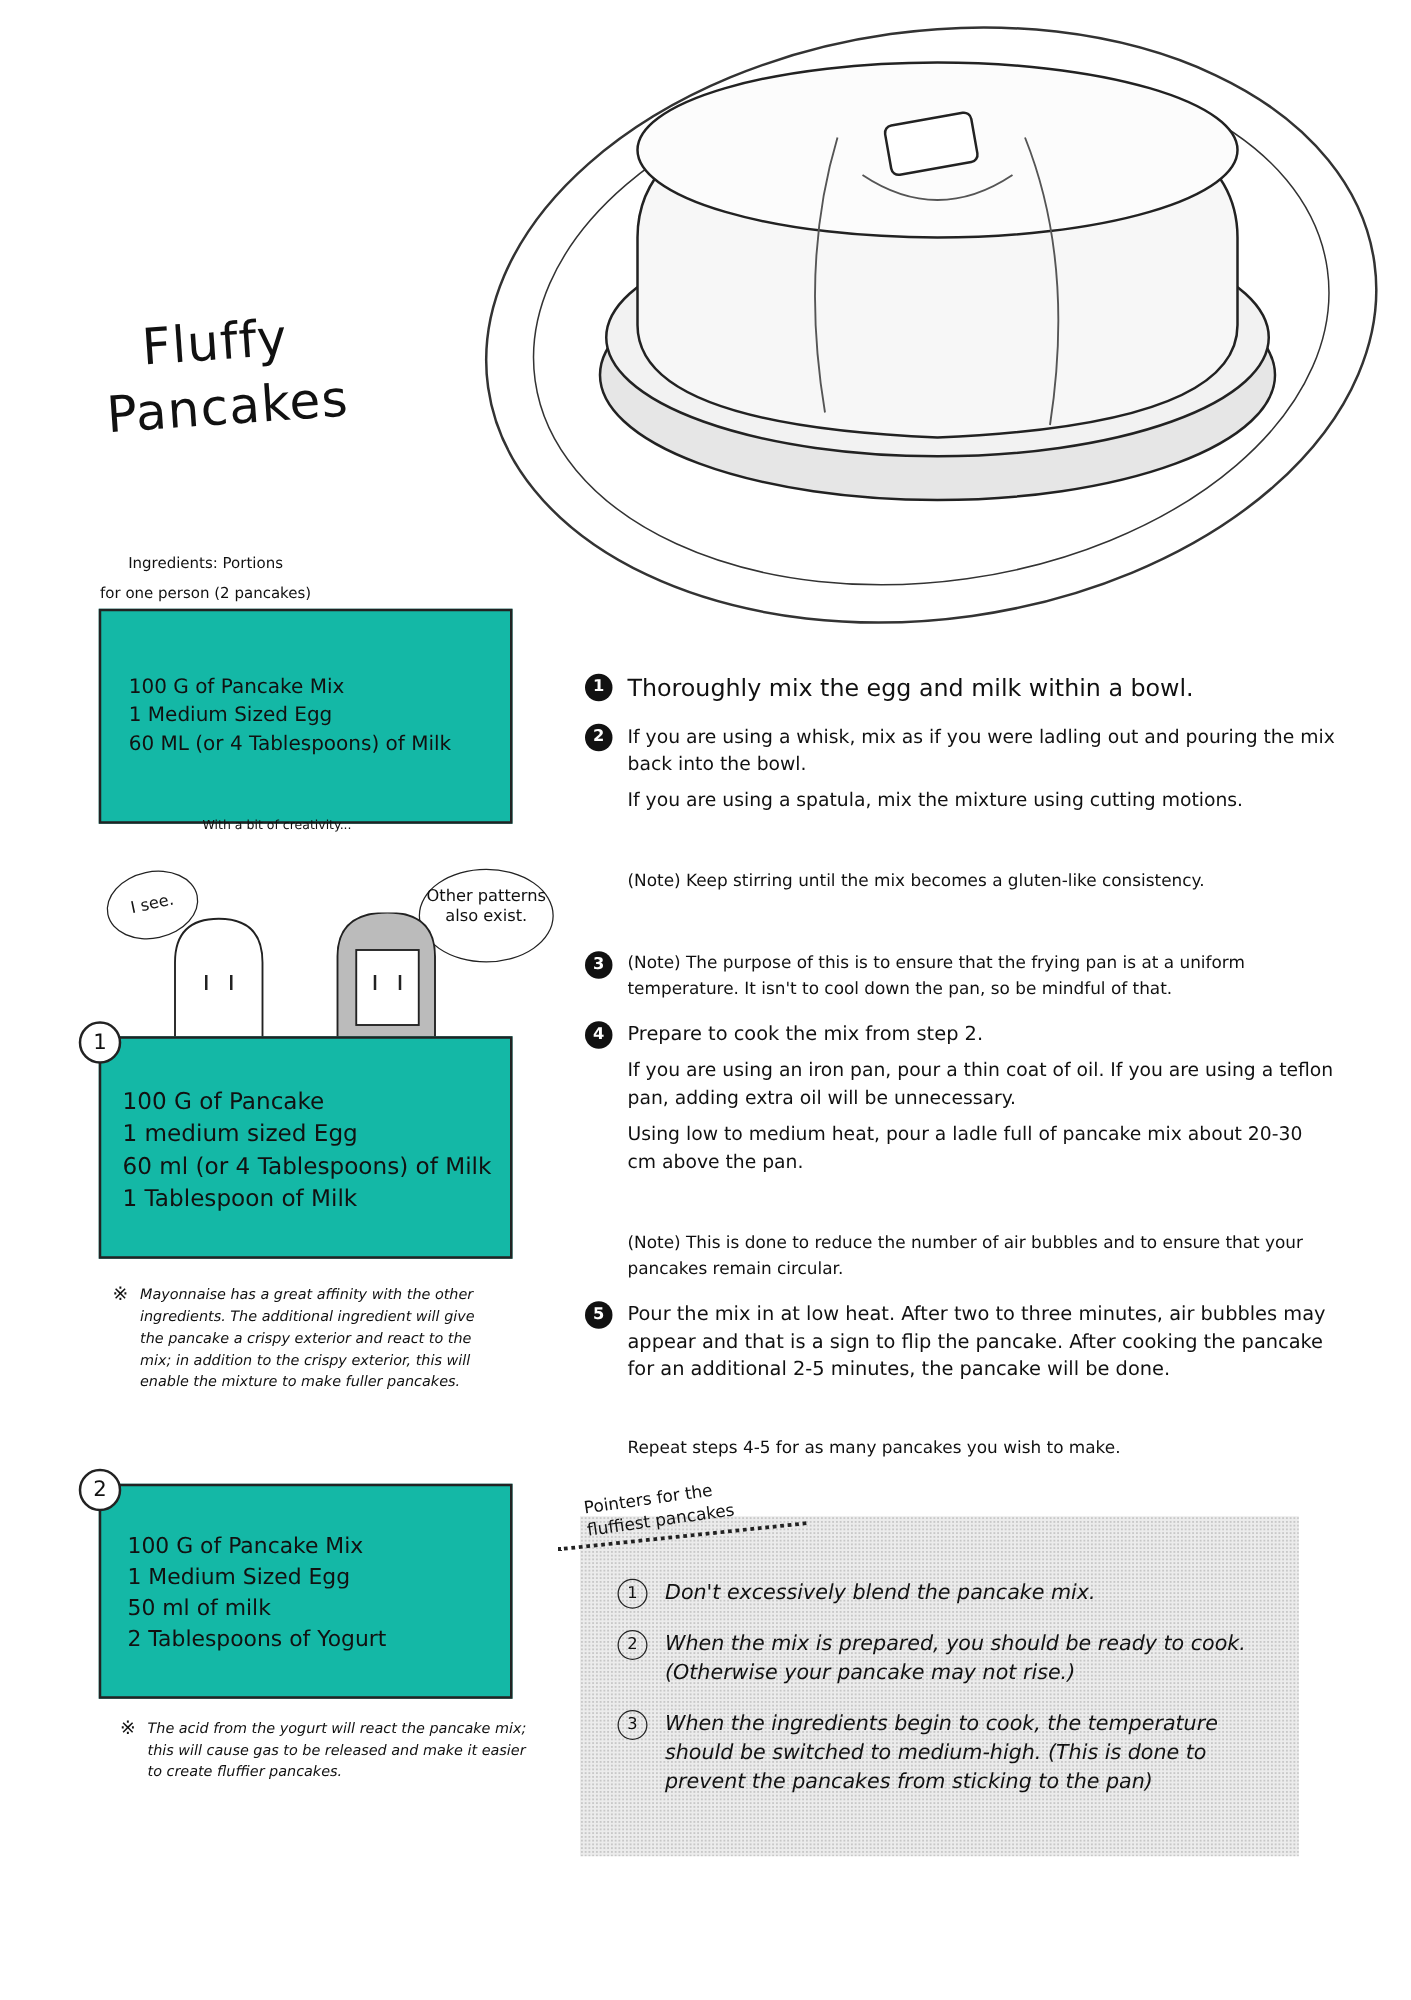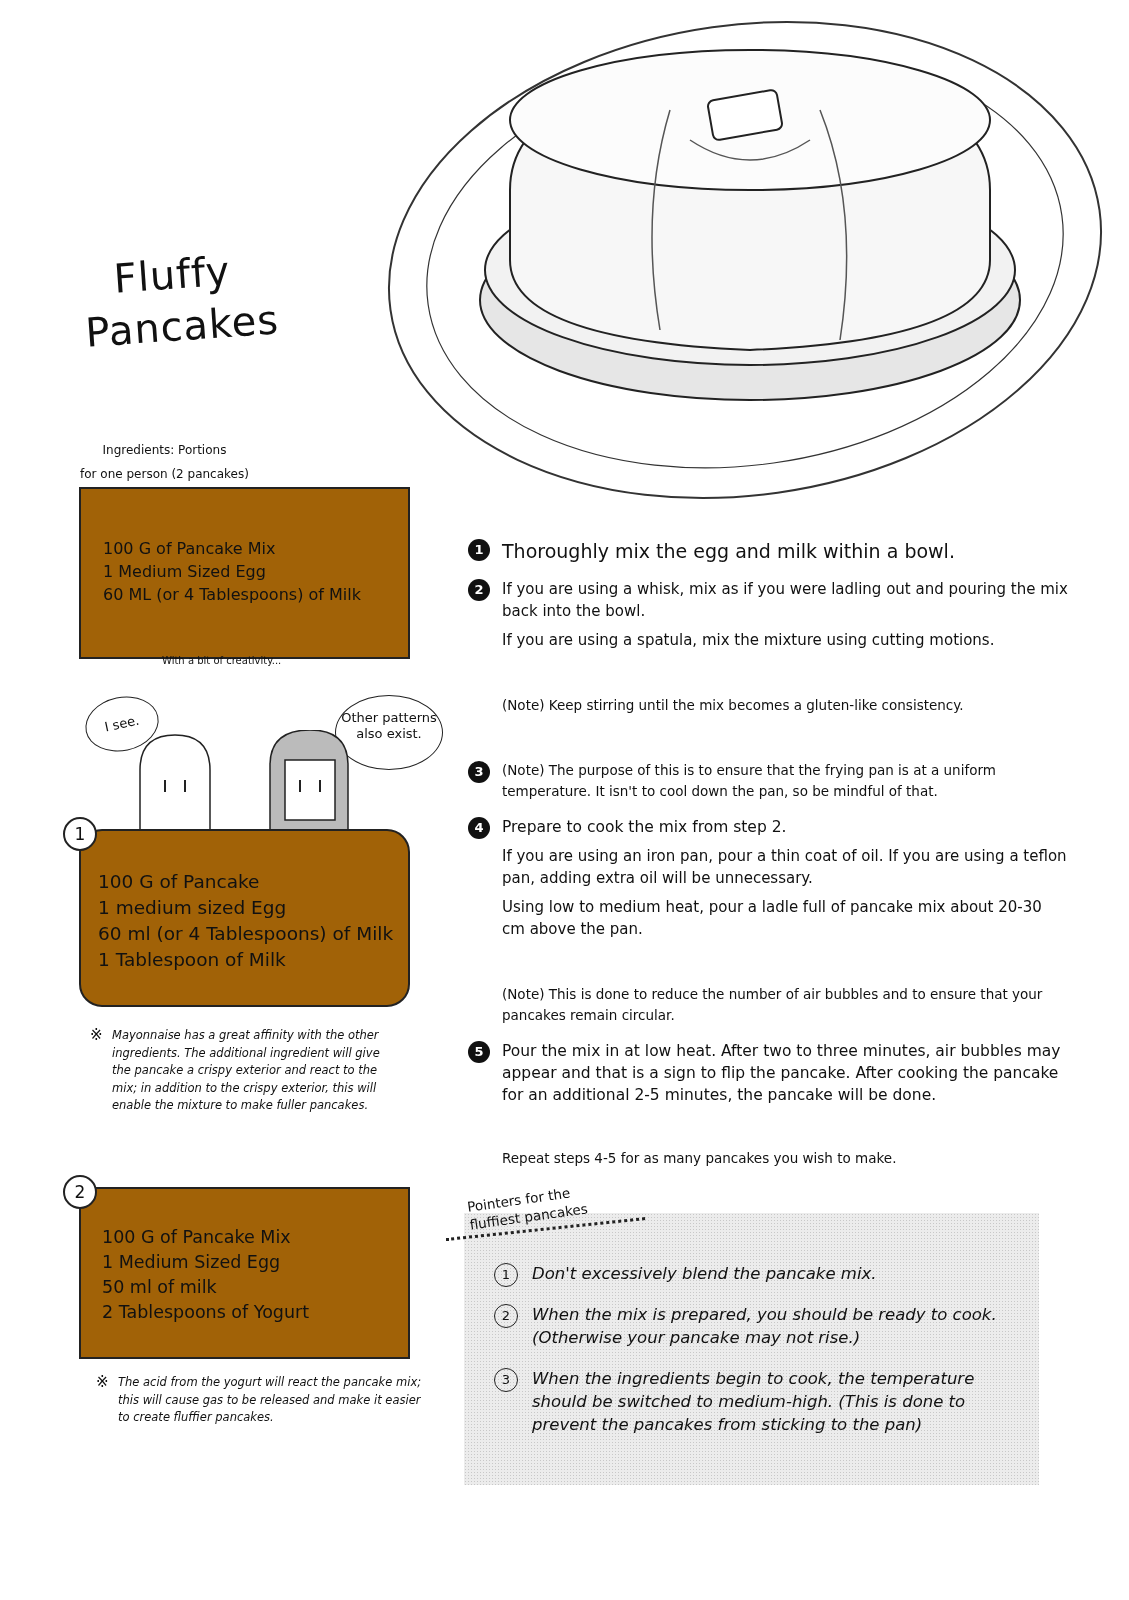--- a/index.html
+++ b/index.html
@@ -4,25 +4,25 @@
 <style>
   html, body { margin: 0; padding: 0; background: #ffffff; }
   body { width: 1129px; height: 1600px; position: relative; overflow: hidden;
          font-family: "DejaVu Sans", sans-serif; color: #111; }
   .abs { position: absolute; }
   .title { left: 80px; top: 228px; font-size: 40px; line-height: 52px; transform: rotate(-4deg); transform-origin: left top; font-weight: normal; letter-spacing: 1px; }
   .title .l1 { display: block; padding-left: 32px; }
   .title .l2 { display: block; }
   .plate { left: 370px; top: 10px; width: 740px; height: 500px; }
   .ing-head { left: 80px; top: 438px; font-size: 12px; line-height: 24px; text-align: center; }
-  .box { position: absolute; border: 2px solid #222; background: #a16207; box-sizing: border-box; }
+  .box { position: absolute; border: 2px solid #222; background: #14b8a6; box-sizing: border-box; }
   .box ul { list-style: none; margin: 0; padding: 0; }
   .box li { white-space: nowrap; }
   .box1 { left: 79px; top: 487px; width: 331px; height: 172px; padding: 48px 0 0 22px; font-size: 16px; line-height: 23px; }
-  .box2 { left: 79px; top: 829px; width: 331px; height: 178px; padding: 38px 0 0 17px; font-size: 18.5px; line-height: 26px; border-radius: 23px; }
+  .box2 { left: 79px; top: 829px; width: 331px; height: 178px; padding: 38px 0 0 17px; font-size: 18.5px; line-height: 26px; }
   .box3 { left: 79px; top: 1187px; width: 331px; height: 172px; padding: 36px 0 0 21px; font-size: 17.5px; line-height: 25px; }
   .num-circle { position: absolute; width: 30px; height: 30px; border: 2px solid #222; border-radius: 50%; background: #fff; text-align: center; line-height: 30px; font-size: 17px; }
   .nc1 { left: 63px; top: 817px; }
   .nc2 { left: 63px; top: 1175px; }
   .note { position: absolute; font-size: 11.5px; line-height: 17.5px; font-style: italic; }
   .note .mark { position: absolute; left: -22px; top: 0; font-style: normal; font-size: 15px; }
   .note1 { left: 112px; top: 1027px; width: 270px; }
   .note2 { left: 118px; top: 1374px; width: 305px; }
   .bubble { position: absolute; border: 1.5px solid #222; border-radius: 50%; background: #fff; text-align: center; font-size: 13px; }
   .bubble-a { left: 85px; top: 697px; width: 72px; height: 52px; line-height: 52px; transform: rotate(-12deg); }

